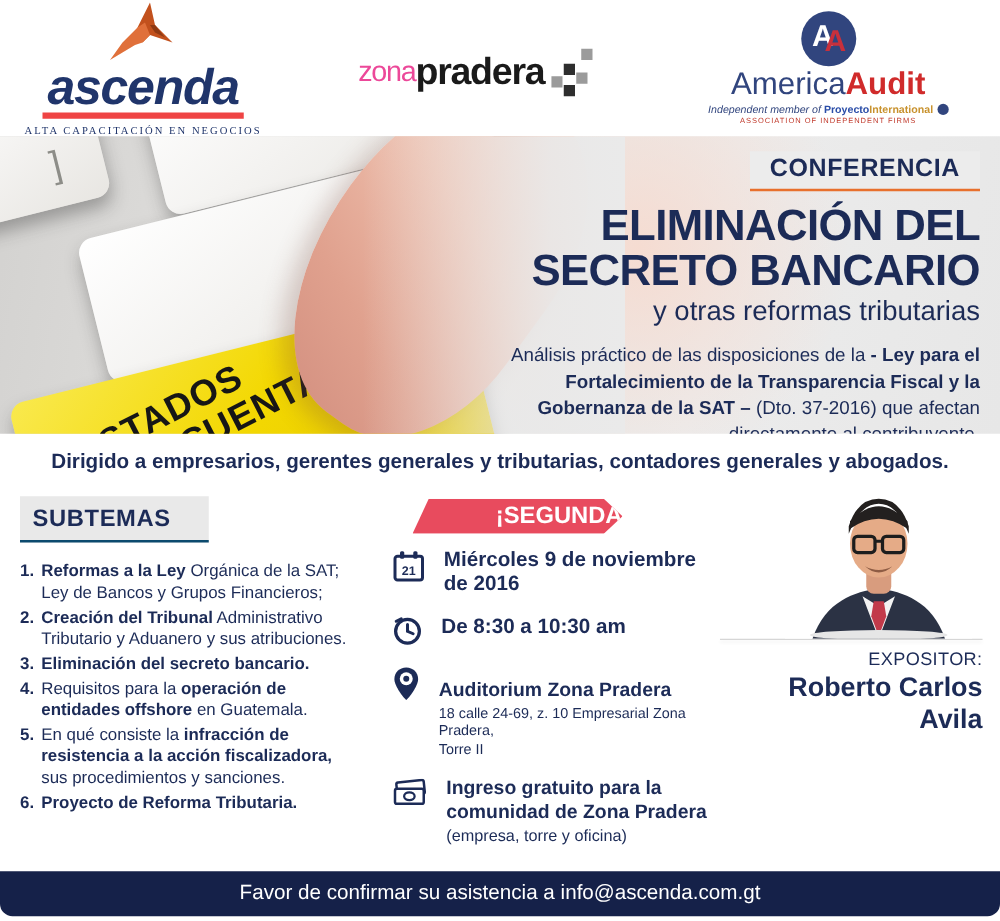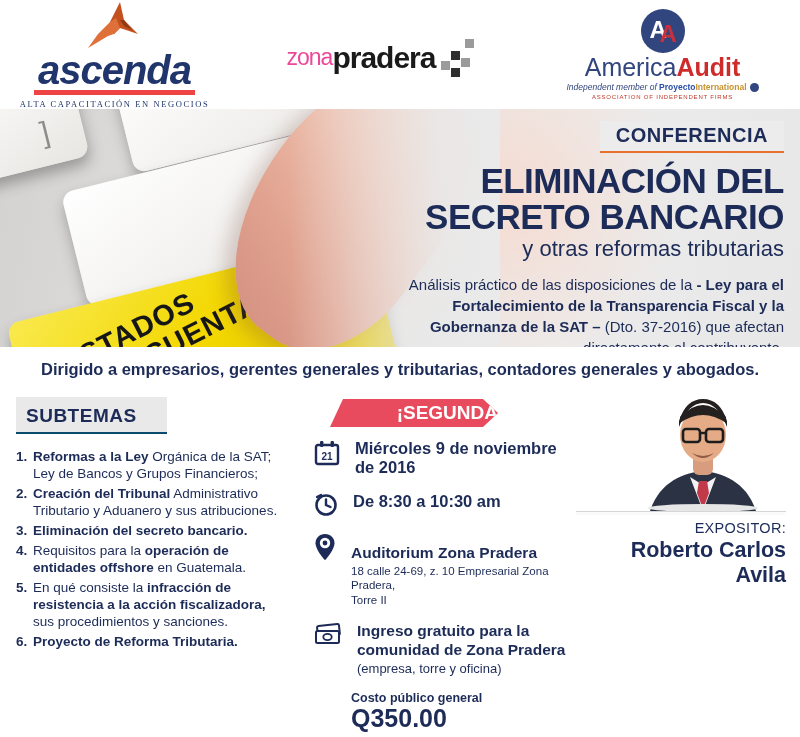--- a/index.html
+++ b/index.html
@@ -245,24 +245,20 @@
           <rect x="2" y="8" width="23" height="12" rx="1.5" fill="#fff" stroke="#1c2b57" stroke-width="2"></rect>
           <ellipse cx="13.5" cy="14" rx="4.2" ry="3.1" fill="none" stroke="#1c2b57" stroke-width="1.8"></ellipse>
         </svg>
         <div>
           <div class="adm-main">Ingreso gratuito para la
 comunidad de Zona Pradera</div>
           <div class="adm-note">(empresa, torre y oficina)</div>
         </div>
       </div>
 
-      <div class="cost">
-        <div class="cost-label">Costo público general</div>
-        <div class="cost-value">Q350.00</div>
-      </div>
     </div>
 
     <div class="col-right">
       <div class="photo-wrap">
         <svg width="150" height="118" viewBox="0 0 150 118">
           <rect x="0" y="0" width="150" height="118" fill="#ffffff"></rect>
           <path d="M22,118 C32,88 56,80 75,78 C94,80 118,88 128,118 Z" fill="#2b3244"></path>
           <path d="M62,84 L75,118 L88,84 L75,92 Z" fill="#f2f2f2"></path>
           <path d="M71,88 L79,88 L81,100 L75,116 L69,100 Z" fill="#c23a4a"></path>
           <rect x="65" y="60" width="20" height="22" rx="6" fill="#d89c7e"></rect>

